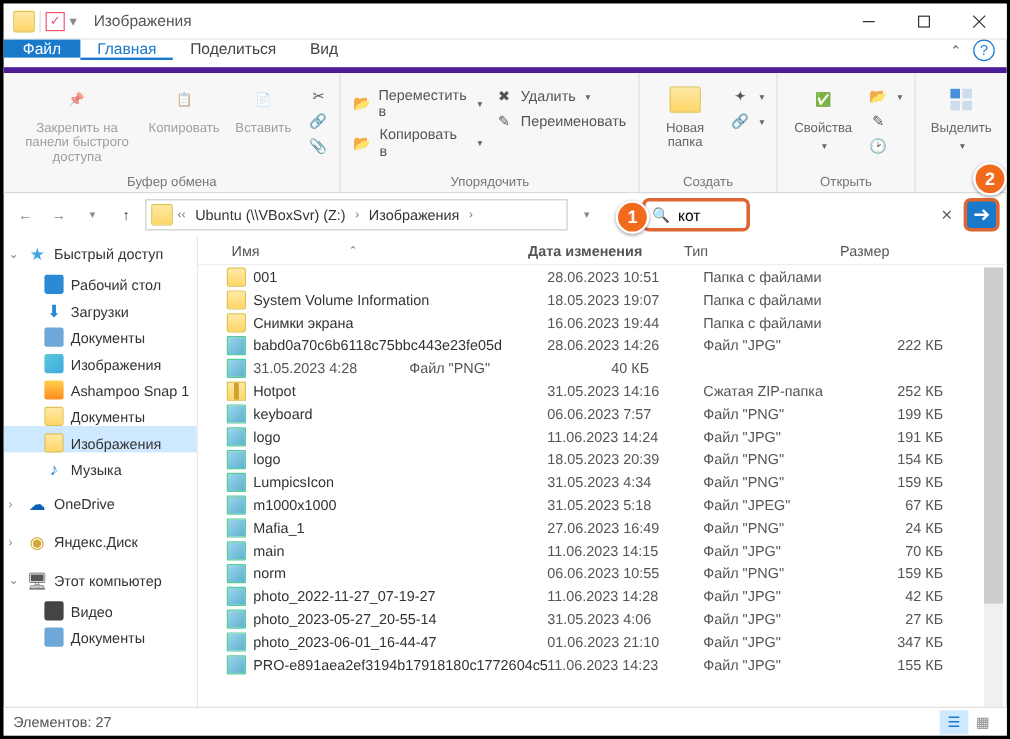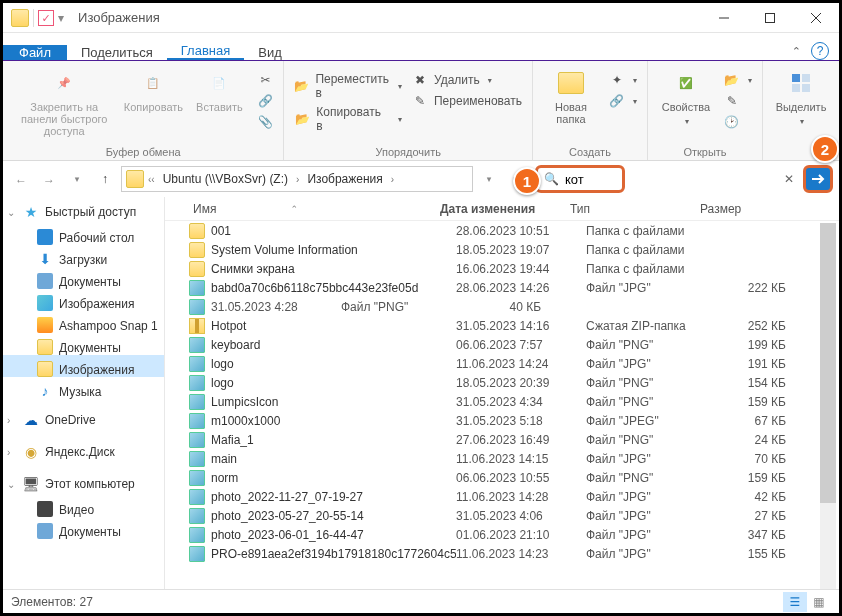--- a/index.html
+++ b/index.html
@@ -11,21 +11,21 @@
 .titlebar .qat .folder-ic { width: 18px; height: 18px; background: linear-gradient(#ffe9a6,#ffd666); border: 1px solid #e0c24a; border-radius: 2px; }
 .titlebar .qat .sep { width: 1px; height: 18px; background: #ddd; }
 .titlebar .qat .chk { width: 16px; height: 16px; border: 1px solid #e57; color: #e57; font-size: 11px; line-height: 14px; text-align: center; }
 .titlebar .qat .eq { color: #888; font-size: 12px; }
 .titlebar .title { margin-left: 14px; color: #555; font-size: 13px; }
 .titlebar .wincontrols { margin-left: auto; display: flex; }
 .titlebar .wincontrols div { width: 46px; height: 30px; display: flex; align-items: center; justify-content: center; color: #333; }
 .titlebar .wincontrols svg { width: 12px; height: 12px; stroke: #333; stroke-width: 1; fill: none; }
 
 
-.ribbon-tabs { height: 28px; display: flex; align-items: flex-end; border-bottom: 1px solid #4c1d95; }
+.ribbon-tabs { height: 28px; display: flex; align-items: flex-start; border-bottom: 5px solid #4c1d95; }
 .ribbon-tabs .file { background: #1979ca; color: #fff; padding: 0 16px; display: flex; align-items: center; font-size: 13px; }
 .ribbon-tabs .tab { padding: 0 14px; display: flex; align-items: center; font-size: 13px; color: #444; }
 .ribbon-tabs .tab.active { border-bottom: 2px solid #1979ca; color: #1979ca; }
 .ribbon-tabs .right { margin-left: auto; display: flex; align-items: center; gap: 10px; padding-right: 10px; }
 .ribbon-tabs .caret-up { color: #666; font-size: 11px; }
 .ribbon-tabs .help { width: 18px; height: 18px; border: 1px solid #1979ca; border-radius: 50%; color: #1979ca; font-size: 12px; text-align: center; line-height: 16px; }
 
 
 .ribbon { height: 100px; display: flex; border-bottom: 1px solid #dadada; background: #f7f7f7; }
 .group { display: flex; flex-direction: column; padding: 4px 10px 2px 10px; border-right: 1px solid #e0e0e0; position: relative; }
@@ -135,22 +135,22 @@
         <svg viewBox="0 0 12 12">
           <line x1="1" y1="1" x2="11" y2="11"></line>
           <line x1="11" y1="1" x2="1" y2="11"></line>
         </svg>
       </div>
   </div>
 </div>
 
 <div class="ribbon-tabs">
   <div class="file">Файл</div>
+  <div class="tab active">Главная</div>
   <div class="tab">Поделиться</div>
-  <div class="tab active">Главная</div>
   <div class="tab">Вид</div>
   <div class="right">
     <div class="caret-up">⌃</div>
     <div class="help">?</div>
   </div>
 </div>
 
 <div class="ribbon">
   <div class="group">
     <div class="group-row">

